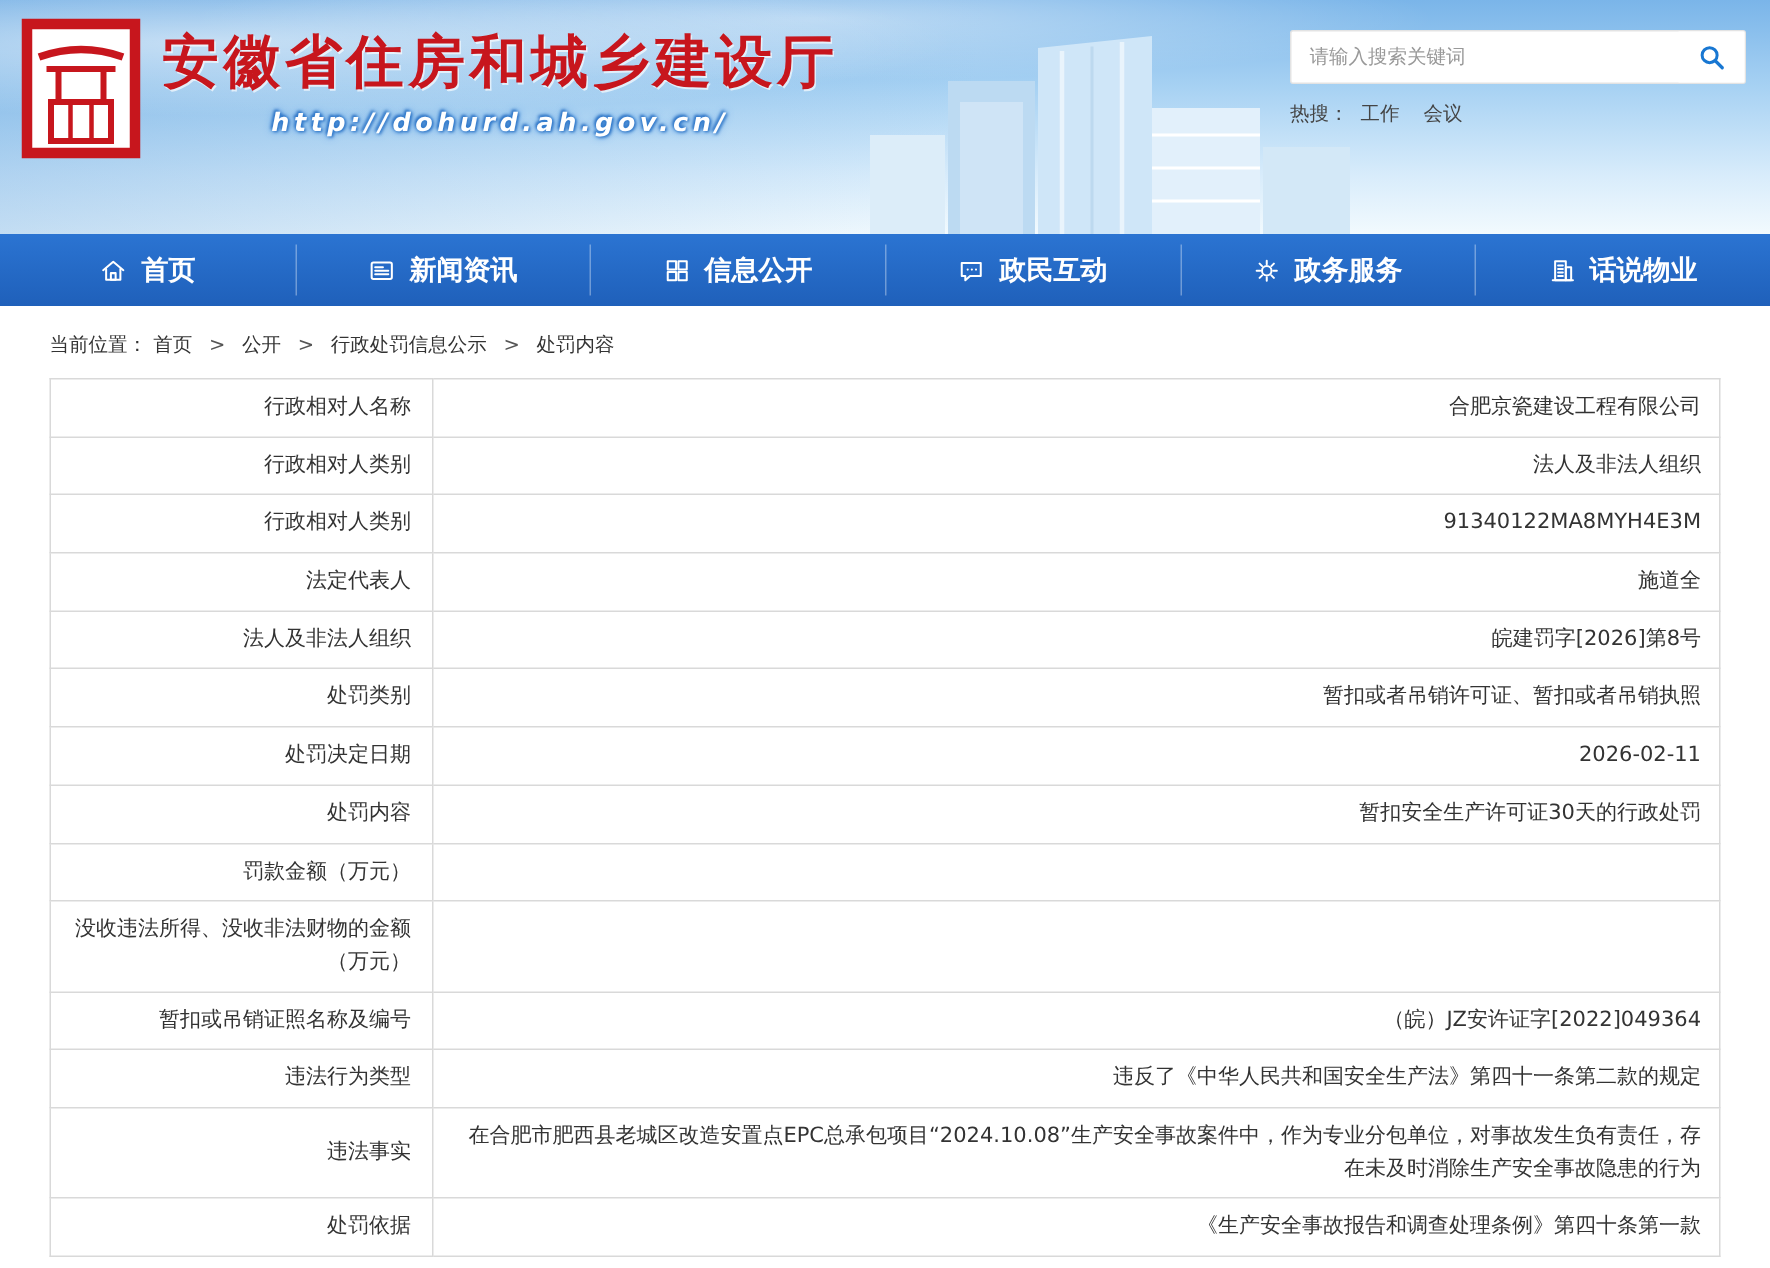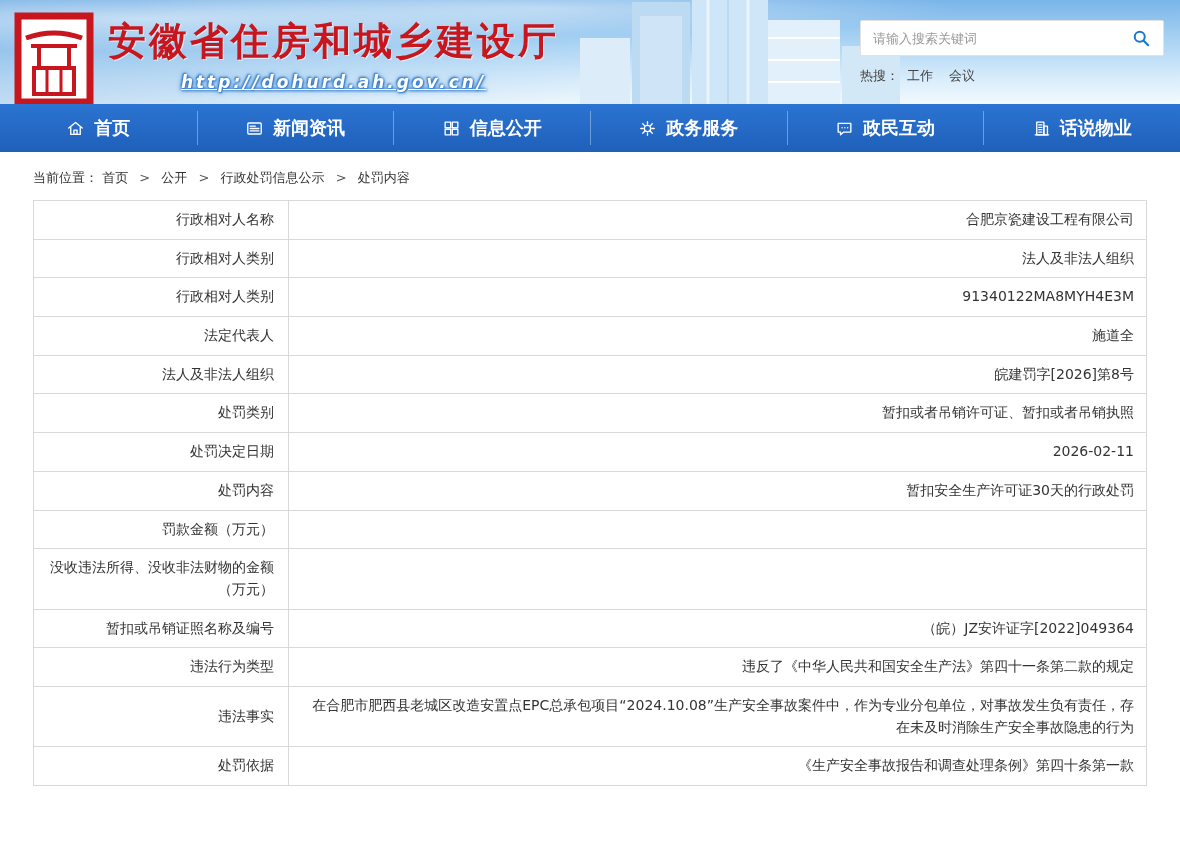--- a/index.html
+++ b/index.html
@@ -4,40 +4,39 @@
 <style>
   * { box-sizing: border-box; }
   html,body { margin:0; padding:0; }
   body {
     width:1180px; height:845px; overflow:hidden; background:#fff;
     font-family:"DejaVu Sans","Liberation Sans",sans-serif; color:#333;
   }
 
   
   .site-header {
-    position:relative; height:104px; overflow:hidden;
+    position:relative; height:156px; overflow:hidden;
     background:
       radial-gradient(60% 45% at 12% 18%, rgba(255,255,255,.55), rgba(255,255,255,0) 70%),
       radial-gradient(50% 38% at 46% 8%, rgba(255,255,255,.45), rgba(255,255,255,0) 70%),
       linear-gradient(100deg, rgba(80,150,215,.30), rgba(255,255,255,0) 55%),
       linear-gradient(180deg, #7ab5e9 0%, #a8d2f3 38%, #d8ecfb 75%, #f2fafe 100%);
   }
   .skyline { position:absolute; right:200px; bottom:0; width:440px; height:132px; }
 
   .logo-wrap { position:absolute; left:14px; top:12px; display:flex; align-items:flex-start; gap:14px; cursor:pointer; }
   .emblem { width:80px; height:94px; flex:none; }
   .site-name {
     font-size:38px; font-weight:bold; color:#c7161d; letter-spacing:3px; line-height:1.15;
     margin-top:8px; text-shadow:1px 1px 0 rgba(255,255,255,.65);
   }
   .site-url {
     margin-top:8px; text-align:center; font-size:17px; font-style:italic; font-weight:bold;
     color:#fff; letter-spacing:3px;
     text-shadow:0 0 3px #3a85d6, 1px 1px 2px #2a6fc0, -1px -1px 2px #2a6fc0, 0 0 6px #4e95de;
-    text-decoration:underline;
   }
 
   .search-area { position:absolute; right:16px; top:20px; width:304px; }
   .search-box {
     display:flex; background:#fff; height:36px; align-items:center;
     border:1px solid #e3e3e3; border-radius:2px;
   }
   .search-input { flex:1; height:34px; border:none; outline:none; padding:0 12px; font-size:13px; color:#333; background:transparent; font-family:inherit; }
   .search-input::placeholder { color:#999; }
   .search-btn { width:44px; height:34px; border:none; background:#fff; display:flex; align-items:center; justify-content:center; cursor:pointer; }
@@ -153,34 +152,34 @@
       <rect x="4" y="4" width="7" height="7"></rect>
         <rect x="13" y="4" width="7" height="7"></rect>
       <rect x="4" y="13" width="7" height="7"></rect>
         <rect x="13" y="13" width="7" height="7"></rect>
     </svg>
     <span>信息公开</span>
   </div>
 
   <div class="nav-item">
     <svg class="nav-icon" viewBox="0 0 24 24" aria-hidden="true">
-      <circle cx="12" cy="12" r="4"></circle>
-      <path d="M12 3.5v3 M12 17.5v3 M3.5 12h3 M17.5 12h3 M6 6l2.1 2.1 M15.9 15.9L18 18 M18 6l-2.1 2.1 M8.1 15.9L6 18"></path>
-    </svg>
-    <span>政务服务</span>
-  </div>
-
-  <div class="nav-item">
-    <svg class="nav-icon" viewBox="0 0 24 24" aria-hidden="true">
       <path d="M4 5.5h16v11h-9l-4 3.5v-3.5H4z"></path>
       <circle class="dot" cx="9" cy="11" r="0.9"></circle>
         <circle class="dot" cx="12.5" cy="11" r="0.9"></circle>
         <circle class="dot" cx="16" cy="11" r="0.9"></circle>
     </svg>
     <span>政民互动</span>
+  </div>
+
+  <div class="nav-item">
+    <svg class="nav-icon" viewBox="0 0 24 24" aria-hidden="true">
+      <circle cx="12" cy="12" r="4"></circle>
+      <path d="M12 3.5v3 M12 17.5v3 M3.5 12h3 M17.5 12h3 M6 6l2.1 2.1 M15.9 15.9L18 18 M18 6l-2.1 2.1 M8.1 15.9L6 18"></path>
+    </svg>
+    <span>政务服务</span>
   </div>
 
 
   <div class="nav-item">
     <svg class="nav-icon" viewBox="0 0 24 24" aria-hidden="true">
       <rect x="6" y="4" width="9" height="16"></rect>
         <rect x="15" y="9" width="4.5" height="11"></rect>
       <path d="M8.5 7.5h4 M8.5 10.5h4 M8.5 13.5h4 M8.5 16.5h4"></path>
         <line x1="4" y1="20" x2="21" y2="20"></line>
     </svg>

